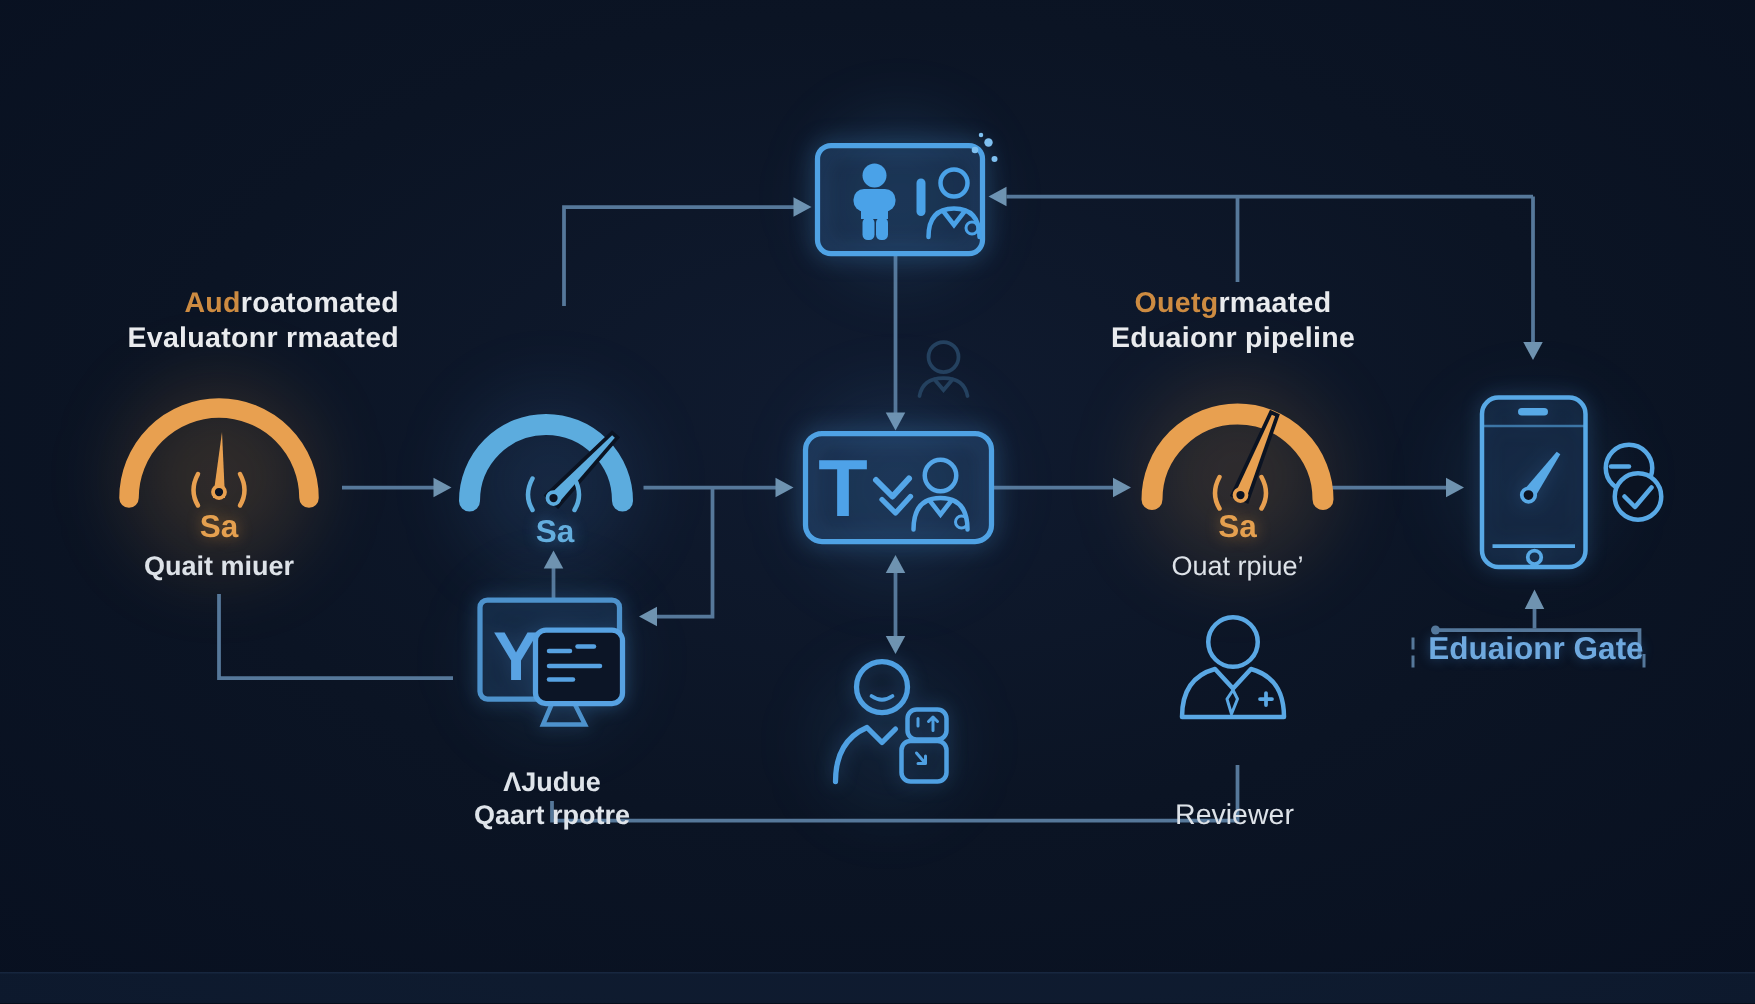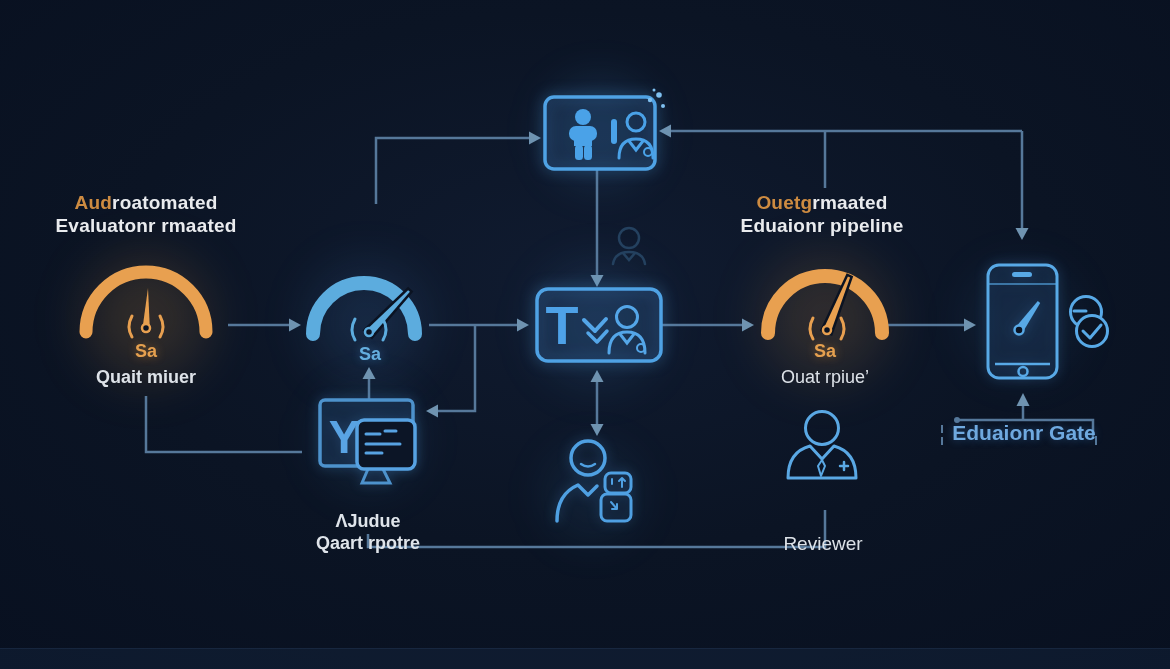--- a/index.html
+++ b/index.html
@@ -5,21 +5,21 @@
   html,body{margin:0;padding:0;background:#060c18;}
   .canvas{
     position:relative;width:1170px;height:669px;overflow:hidden;
     background:radial-gradient(ellipse 900px 520px at 50% 42%, #101b30 0%, #0b1424 52%, #081020 100%);
     font-family:"Liberation Sans", sans-serif;
   }
   svg{position:absolute;left:0;top:0;}
   .txt{position:absolute;text-align:center;color:#e9ebee;line-height:23px;}
   .title{font-size:19px;font-weight:bold;letter-spacing:.2px;}
   .title .accent{color:#cd8b41;}
-  .gauge-value{font-size:18px;font-weight:bold;}
+  .gauge-value{font-size:21px;font-weight:bold;}
   .gv-orange{color:#e5a04f;text-shadow:0 0 10px rgba(230,150,60,.45);}
   .gv-blue{color:#64aede;text-shadow:0 0 10px rgba(80,160,235,.45);}
   .caption{font-size:18px;color:#dde2e8;}
   .report-label{font-size:18px;font-weight:600;color:#dfe4ea;line-height:22px;margin-top:22px;}
   .approval{font-size:21px;font-weight:bold;color:#6fa9df;text-shadow:0 0 8px rgba(70,150,230,.4);}
   .glowbox{filter:drop-shadow(0 0 7px rgba(80,160,235,.55));}
   .glowsoft{filter:drop-shadow(0 0 6px rgba(80,160,235,.35));}
   .bottom-band{position:absolute;left:0;top:648px;width:1170px;height:21px;background:rgba(45,75,120,.16);border-top:1px solid rgba(90,130,180,.12);}
 </style>
 </head>
@@ -185,21 +185,21 @@
 
   <g>
     <path d="M 958,420 H 1093 V 439" stroke="#56789a" stroke-width="2.5" fill="none"></path>
     <circle cx="957" cy="420" r="3" fill="#56789a"></circle>
     <path d="M 942,425 V 433 M 942,437 V 445 M 1096,436 V 445" stroke="#56789a" stroke-width="2" fill="none"></path>
     <path d="M 1023,419 V 405" stroke="#56789a" stroke-width="2.5"></path>
     <polygon points="1023,393 1016.5,406 1029.5,406" fill="#6f93b0"></polygon>
   </g>
 </svg>
 
-<div class="txt title" style="left:26px;top:191px;width:240px;">
+<div class="txt title" style="left:26px;top:191px;width:240px;text-align:right;">
   <div><span class="accent">Aud</span><span>roatomated</span></div>
   <div>Evaluatonr rmaated</div>
 </div>
 
 
 <div class="txt title" style="left:702px;top:191px;width:240px;">
   <div><span class="accent">Ouetg</span><span>rmaated</span></div>
   <div>Eduaionr pipeline</div>
 </div>
 

